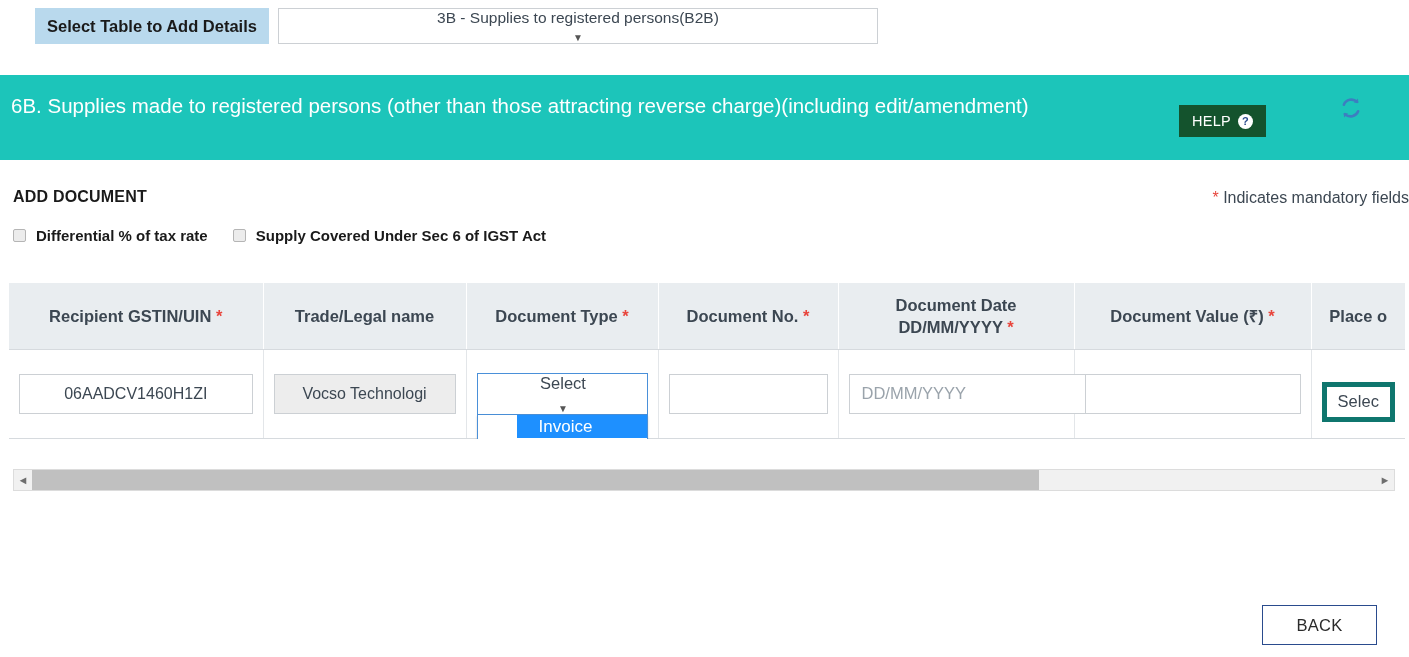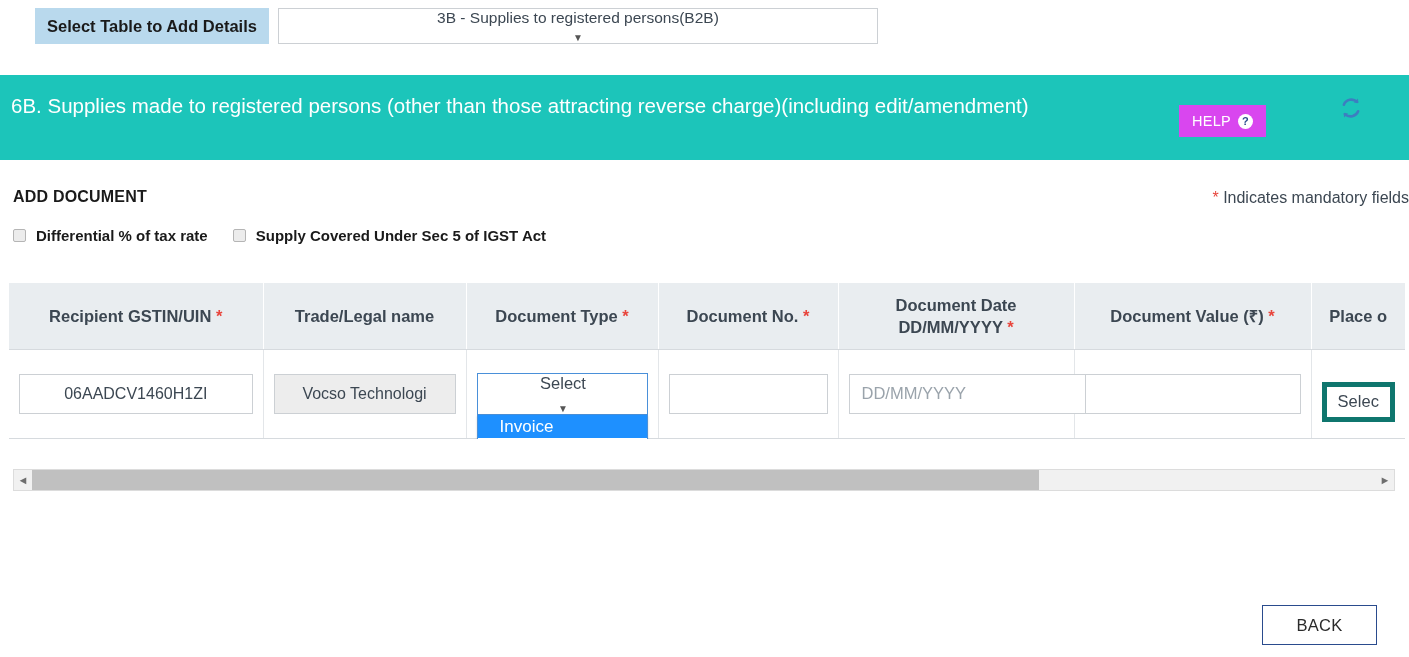--- a/index.html
+++ b/index.html
@@ -72,21 +72,21 @@
   .banner-title {
     color: #ffffff;
     font-size: 20.5px;
     line-height: 30px;
     padding: 16px 0 0 11px;
     width: 1090px;
     font-weight: normal;
   }
   .help-btn {
     margin: 30px 0 0 78px;
-    background: #d946ef;
+    background: #14532d;
     color: #ffffff;
     font-size: 14.5px;
     letter-spacing: 0.3px;
     height: 32px;
     display: inline-flex;
     align-items: center;
     gap: 7px;
     padding: 0 13px;
     box-sizing: border-box;
     cursor: pointer;
@@ -246,20 +246,21 @@
     line-height: 23px;
     padding: 0 0 0 22px;
     font-size: 17px;
     color: #333333;
     cursor: pointer;
     white-space: nowrap;
   }
   .sel-opt.sel-active {
     background: #1e90ff;
     color: #ffffff;
+    margin-left: 39px;
   }
 
   
   .date-cell { display: flex; align-items: center; }
   .date-input {
     flex: 1;
     height: 40px;
     box-sizing: border-box;
     border: 1px solid #ccd0d4;
     border-right: none;
@@ -380,21 +381,21 @@
 <div class="add-doc">ADD DOCUMENT</div>
 <div class="mandatory">
   <span class="star">*</span>
   <span>Indicates mandatory fields</span>
 </div>
 
 <div class="checkbox-row">
   <span class="cbx"></span>
   <span class="cb-label">Differential % of tax rate</span>
   <span class="cbx"></span>
-  <span class="cb-label">Supply Covered Under Sec 5 of IGST Act</span>
+  <span class="cb-label">Supply Covered Under Sec 6 of IGST Act</span>
 </div>
 
 <div class="table-wrap">
   <table class="grid">
     <colgroup>
       <col style="width:254px">
       <col style="width:203px">
       <col style="width:192px">
       <col style="width:180px">
       <col style="width:236px">

